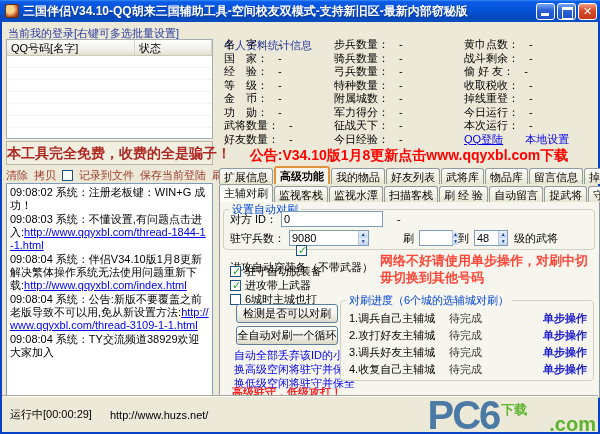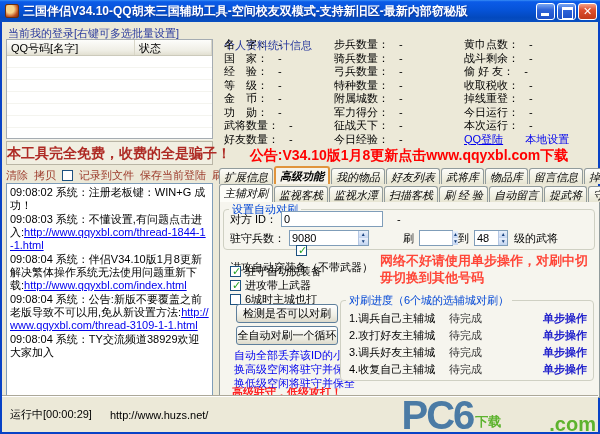--- a/index.html
+++ b/index.html
@@ -63,21 +63,21 @@
   .links-row a { color:#0000EE; cursor:pointer; }
   .links-row a.ul { text-decoration:underline; margin-right:22px; }
   .announce { position:absolute; left:216px; top:147px; width:382px; text-align:center;
     color:#FF0000; font-weight:bold; font-size:14px; white-space:nowrap; }
   
   .tabrow { position:absolute; display:flex; align-items:flex-end; overflow:hidden; }
   .tabs1 { left:217px; top:165px; width:381px; height:19px; }
   .tabs2 { left:217px; top:184px; width:381px; height:18px; }
   .tab { border:1px solid #919B9C; border-bottom:none; border-radius:3px 3px 0 0;
     background:linear-gradient(180deg,#FCFCF9,#F1F0E2 60%,#E6E4D2);
-    padding:1px 4px 2px; margin-right:1px; height:16px; white-space:nowrap; cursor:pointer;font-style:italic; }
+    padding:1px 4px 2px; margin-right:1px; height:16px; white-space:nowrap; cursor:pointer; }
   .tab.sel1 { border-color:#E0943C; border-width:2px; border-bottom:none;
     background:#F6F4EC; font-weight:bold; height:18px; }
   .tab.sel2 { background:#FDFDF8; height:18px; position:relative; z-index:2; }
   
   .panel { position:absolute; left:217px; top:202px; width:381px; height:196px;
     background:#F6F5EE; border:1px solid #919B9C; border-top:none; }
   fieldset { position:absolute; border:1px solid #CFD0C3; border-radius:4px; }
   legend { color:#0046D5; padding:0 3px; margin-left:5px; }
   .fs1 { left:3px; top:0px; width:372px; height:48px; }
   .row-id { position:absolute; left:10px; top:9px; display:flex; align-items:center; }
@@ -105,21 +105,21 @@
   .footer-note { position:absolute; left:12px; top:183px; color:#FF2020; font-weight:bold; }
   
   .statusbar { position:absolute; left:0; right:0; bottom:0; height:36px;
     background:#ECE9D8; border-top:1px solid #fff; box-shadow:0 -1px 0 #ACA899;
     display:flex; align-items:center; padding:0 8px; gap:18px; }
   .statusbar .seg { white-space:nowrap; }
   
   .watermark { position:absolute; right:2px; bottom:0px; display:flex; align-items:flex-end;
     z-index:5; pointer-events:none; }
   .wm-main { font-size:40px; font-weight:bold; color:#4B7BA5; line-height:34px; letter-spacing:-2px; }
-  .wm-stack { display:flex; align-items:flex-start; margin-left:2px; }
+  .wm-stack { display:flex; flex-direction:column; align-items:flex-start; margin-left:2px; }
   .wm-dl { color:#5DB32E; font-size:13px; font-weight:bold; line-height:12px; }
   .wm-com { color:#5DB32E; font-size:20px; font-weight:bold; line-height:16px;margin-left:48px; }
 </style>
 </head>
 <body>
 
 <div class="window">
 
   <div class="titlebar">
     <div class="app-icon"></div>

